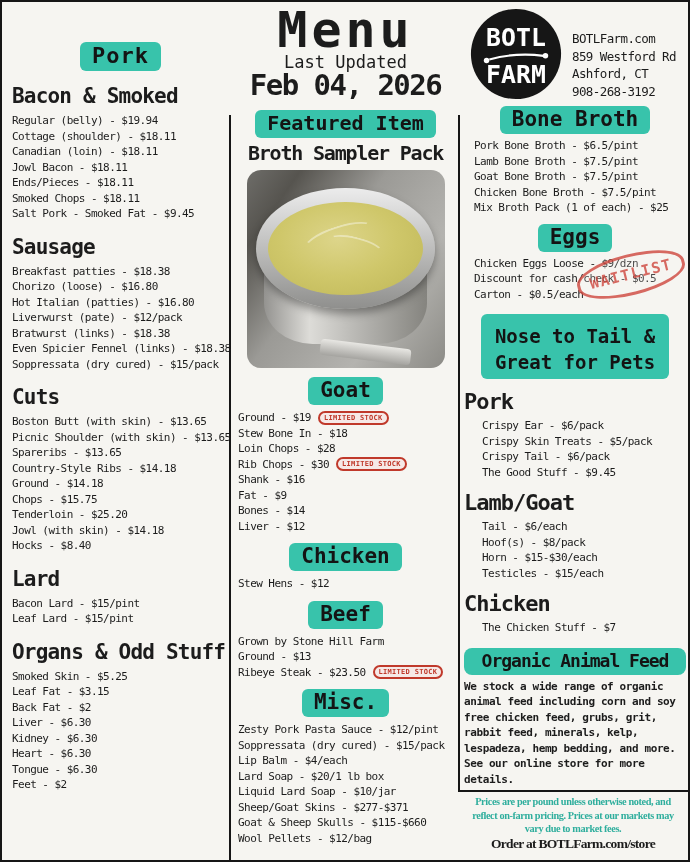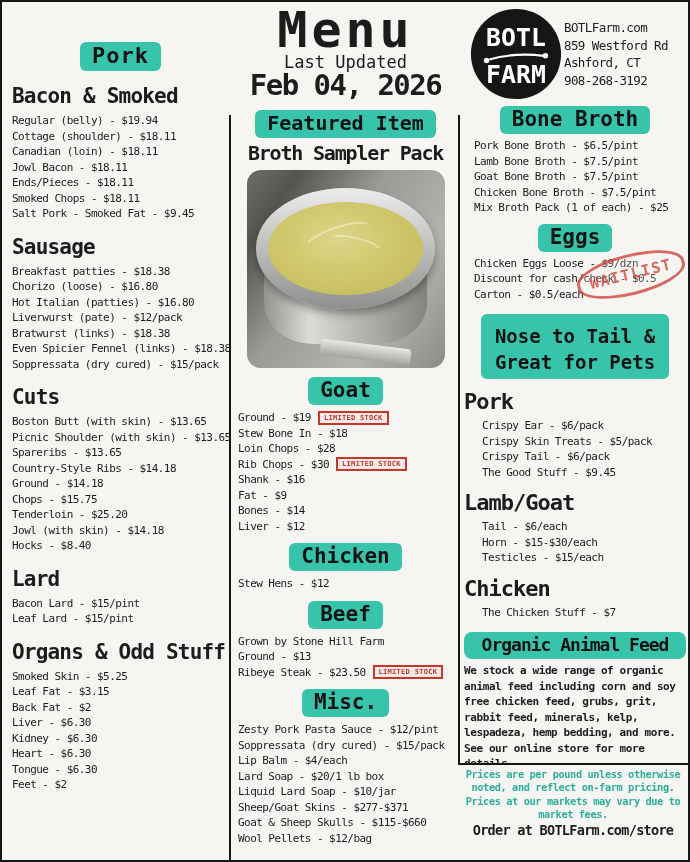--- a/index.html
+++ b/index.html
@@ -19,21 +19,21 @@
   .center{text-align:center;}
 
   
   .cat-h{font-size:22px;letter-spacing:1px;}
   .section-h{font-size:21px;font-weight:bold;letter-spacing:-0.8px;margin:13px 0 5px;text-align:left;}
   .items{text-align:left;}
   .item{font-size:11px;letter-spacing:-0.55px;line-height:15.5px;white-space:nowrap;
     display:flex;align-items:center;}
   .badge{font-size:7px;font-weight:bold;color:#c0392b;border:2px solid #c0392b;
     background:#f6e9e7;padding:1px 4px;margin-left:7px;line-height:8px;letter-spacing:0.3px;
-    border-radius:0;flex:none;}
+    border-radius:7px;flex:none;}
 
   
   .menu-title{font-size:50px;font-weight:bold;letter-spacing:4px;line-height:52px;}
   .last-updated{font-size:17px;line-height:13px;}
   .date{font-size:29px;font-weight:bold;letter-spacing:-1.5px;line-height:33px;}
   .featured-box{font-size:20px;margin-top:8px;}
   .featured-name{font-size:20px;font-weight:bold;letter-spacing:-1.2px;margin-top:3px;}
   .mid-h{font-size:21px;margin:9px auto 5px;}
   .col-mid .items{margin-left:4px;}
   .note-line{font-size:11px;letter-spacing:-0.55px;line-height:15.5px;text-align:left;margin-left:4px;}
@@ -49,37 +49,37 @@
     background:linear-gradient(#ececec,#8f8f8d);box-shadow:0 5px 8px rgba(0,0,0,.35);}
   .broth{position:absolute;left:11%;top:16%;width:78%;height:47%;border-radius:50%;
     background:radial-gradient(ellipse at 45% 40%,#ddd58a 0%,#cfc76a 48%,#beb656 100%);}
   .swirl{position:absolute;border:2px solid rgba(255,255,255,.4);border-color:rgba(255,255,255,.4) transparent transparent transparent;border-radius:50%;}
   .swirl-1{left:22%;top:26%;width:46%;height:24%;transform:rotate(-18deg);}
   .swirl-2{left:38%;top:38%;width:34%;height:16%;transform:rotate(14deg);}
   .handle{position:absolute;left:37%;bottom:4%;width:46%;height:8%;
     background:linear-gradient(#e8e7e3,#a5a4a0);transform:rotate(7deg);border-radius:4px;}
 
   
-  .logo-row{display:flex;align-items:center;gap:2px;padding-left:6px;}
+  .logo-row{display:flex;align-items:flex-end;gap:10px;padding-left:6px;}
   .logo-svg text{font-family:"DejaVu Sans Mono","Liberation Mono",monospace;font-weight:bold;}
   .contact{font-size:12.5px;line-height:17.5px;letter-spacing:-0.6px;text-align:left;}
   .rt-h{font-size:21px;}
   .col-right .items{padding-left:10px;margin-top:4px;text-align:right;}
   .sub-h{font-size:22px;font-weight:bold;letter-spacing:-1px;margin:10px 0 2px;text-align:left;}
   .subsection .items{padding-left:18px;}
   .eggs-wrap{position:relative;}
   .stamp{position:absolute;right:0px;top:30px;transform:rotate(-14deg);color:#cf4b42;
     border:3px solid #cf4b42;border-radius:50%/46%;padding:8px 10px 9px;font-size:15px;
     font-weight:bold;letter-spacing:1.5px;opacity:.82;background:rgba(246,245,241,.25);}
   .nose-box{font-size:19px;line-height:26px;margin-top:12px;padding:9px 14px 4px;}
   .feed-box{display:block;font-size:18px;letter-spacing:-1px;margin:12px 0 4px;padding:2px 4px 4px;border-radius:8px;}
   .feed-text{font-size:11px;line-height:15.5px;letter-spacing:-0.4px;font-weight:bold;text-align:left;}
 
   .footer{position:absolute;left:456px;right:0;bottom:0;border-top:2px solid #161616;
-    padding:3px 4px 22px;text-align:center;background:#f6f5f1;}
+    padding:3px 4px 8px;text-align:center;background:#f6f5f1;font-family:Liberation Serif, serif;}
   .footer-note{color:#2fae9d;font-size:10.3px;line-height:13.2px;font-weight:bold;letter-spacing:-0.4px;}
   .order-line{font-size:13.5px;font-weight:bold;letter-spacing:-0.7px;margin-top:1px;}
 </style>
 </head>
 <body>
 
 <div class="page">
   <div class="vline vline-1"></div>
   <div class="vline vline-2"></div>
 
@@ -390,20 +390,23 @@
           </div>
         </div>
     </div>
     <div class="subsection">
       <div class="sub-h">Lamb/Goat</div>
       <div class="items">
           <div class="item">
             <span>Tail - $6/each</span>
           </div>
           <div class="item">
+            <span>Hoof(s) - $8/pack</span>
+          </div>
+          <div class="item">
             <span>Horn - $15-$30/each</span>
           </div>
           <div class="item">
             <span>Testicles - $15/each</span>
           </div>
         </div>
     </div>
     <div class="subsection">
       <div class="sub-h">Chicken</div>
       <div class="items">

